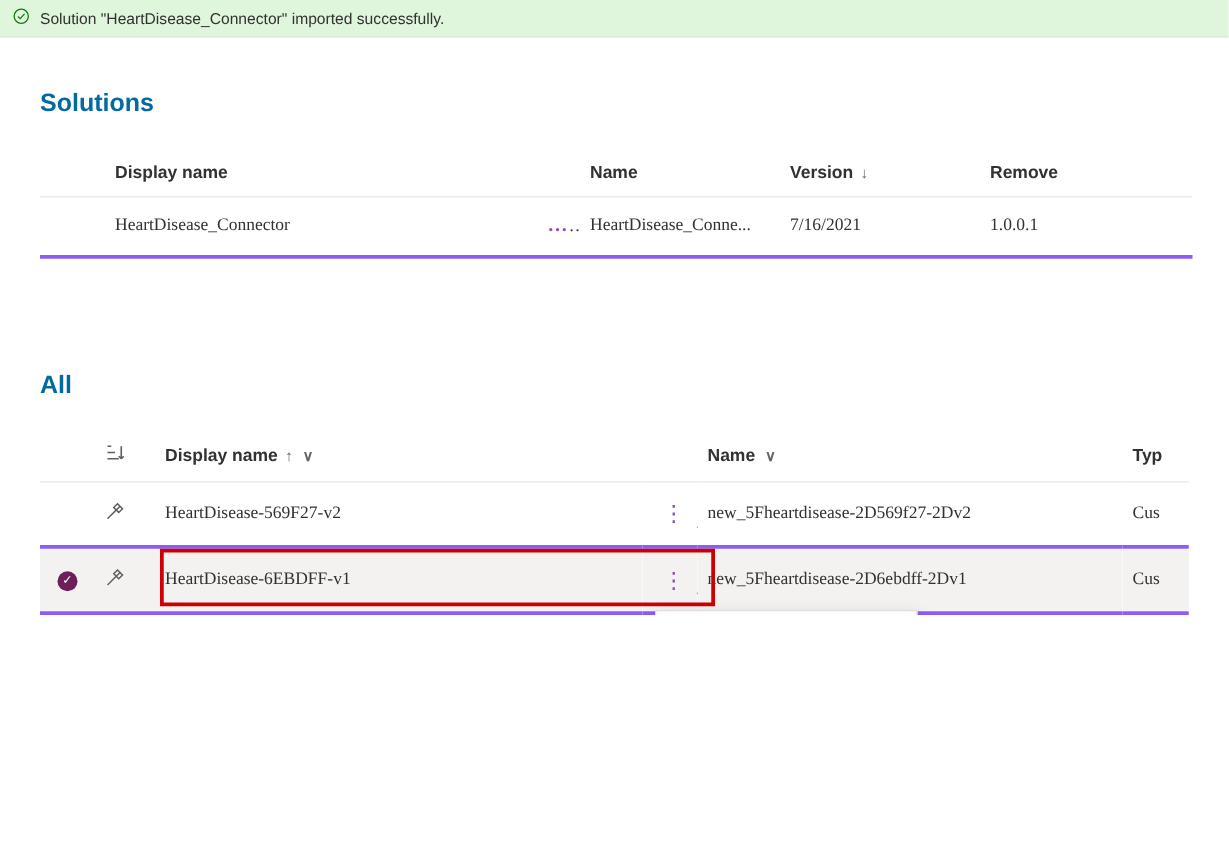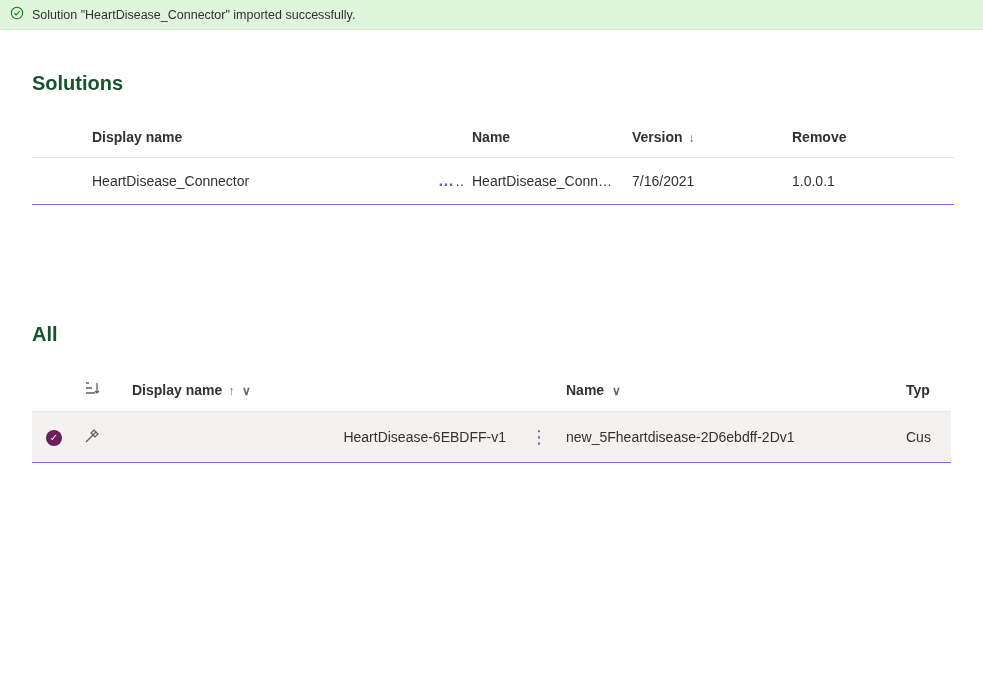--- a/index.html
+++ b/index.html
@@ -20,44 +20,45 @@
     gap: 8px;
     color: #323130;
     border-bottom: 1px solid #d9ecd7;
   }
   .success-banner svg { width:14px; height:14px; flex:none; }
   .content { padding: 16px 32px 0 32px; }
   h1.section {
     font-size: 20px;
     font-weight: 600;
     margin: 26px 0 22px 0;
-    color: #14532d;
+    color: #0369a1;
   }
   table.grid {
     width: 100%;
     border-collapse: collapse;
     table-layout: fixed;
   }
   table.grid th {
     text-align: left;
     font-weight: 600;
     font-size: 14px;
     padding: 12px 8px;
     border-bottom: 1px solid #e6e6e6;
     white-space: nowrap;
     margin-left: 40px;
   }
   table.grid td {
     padding: 14px 8px;
-    border-bottom: 1px solid #8b5cf6;
+    border-bottom: 3px solid #8b5cf6;
     font-size: 14px;
     color: #323130;
     white-space: nowrap;
     overflow: hidden;
     text-overflow: ellipsis;
+    font-family: Liberation Serif, serif;
   }
   .ellipsis-link { color: #8e4dbd; font-weight:700; letter-spacing:1px; font-size:16px; cursor:pointer; padding:0 6px; }
   .sort-arrow { font-size:12px; color:#666; margin-left:2px; }
   .sort-arrow.up::before { content:"\2191"; }
   .sort-arrow.down::before { content:"\2193"; }
   .chev { font-size:12px; color:#666; margin-left:4px; }
   .chev::before { content:"\2228"; }
   .row-icon svg { width:16px; height:16px; color:#605e5c; }
   .sort-icon-cell svg { width:16px; height:16px; color:#605e5c; }
   .vdots { cursor:pointer; color:#8e4dbd; font-size:18px; line-height:1; display:inline-block; padding:2px 8px; }
@@ -87,21 +88,21 @@
     position:relative;
   }
   .menu-item svg { width:16px; height:16px; flex:none; color:#323130; }
   .menu-item .spacer { flex:1; }
   .menu-item .sub-ind::before { content:"\203A"; font-size:18px; color:#555; }
   .submenu .menu-item { padding:12px 16px; }
   .red-outline { outline:3px solid #c00; outline-offset:-3px; }
   
   .all-table-wrap { position:relative; }
   .rel { position:relative; }
-  td.display-cell { position:relative;text-align:right; }
+  td.display-cell { position:relative; }
   
   .red-cell-overlay {
     position:absolute;
     border:3px solid #c00;
     pointer-events:none;
   }
 </style>
 </head>
 <body>
 
@@ -146,21 +147,21 @@
         <td>HeartDisease_Connector</td>
         <td style="text-align:right"><span class="ellipsis-link">…</span></td>
         <td>HeartDisease_Conne...</td>
         <td>7/16/2021</td>
         <td>1.0.0.1</td>
         <td></td>
       </tr>
     </tbody>
   </table>
 
-  <h1 class="section" style="margin-top:118px">All</h1>
+  <h1 class="section" style="margin-top:90px">All</h1>
 
   <div class="all-table-wrap rel">
     <table class="grid">
       <colgroup>
         <col style="width:44px">
         <col style="width:48px">
         <col style="width:390px">
         <col style="width:44px">
         <col style="width:340px">
         <col>
@@ -181,20 +182,34 @@
           </th>
           <th></th>
           <th>
             <span>Name</span>
             <span class="chev"></span>
           </th>
           <th><span>Typ</span></th>
         </tr>
       </thead>
       <tbody>
+        <tr>
+          <td></td>
+          <td class="row-icon">
+            <svg viewBox="0 0 16 16" fill="none" stroke="currentColor" stroke-width="1.2">
+              <path d="M4 12l8-8"></path>
+                <path d="M10 2l4 4-3 3-4-4z"></path>
+                <path d="M2 14l2-2"></path>
+            </svg>
+          </td>
+          <td>HeartDisease-569F27-v2</td>
+          <td style="text-align:center"><span class="vdots">⋮</span></td>
+          <td>new_5Fheartdisease-2D569f27-2Dv2</td>
+          <td>Cus</td>
+        </tr>
         <tr class="selected">
           <td style="text-align:center">
             <span class="sel-circle"></span>
           </td>
           <td class="row-icon">
             <svg viewBox="0 0 16 16" fill="none" stroke="currentColor" stroke-width="1.2">
               <path d="M4 12l8-8"></path>
                 <path d="M10 2l4 4-3 3-4-4z"></path>
                 <path d="M2 14l2-2"></path>
             </svg>

